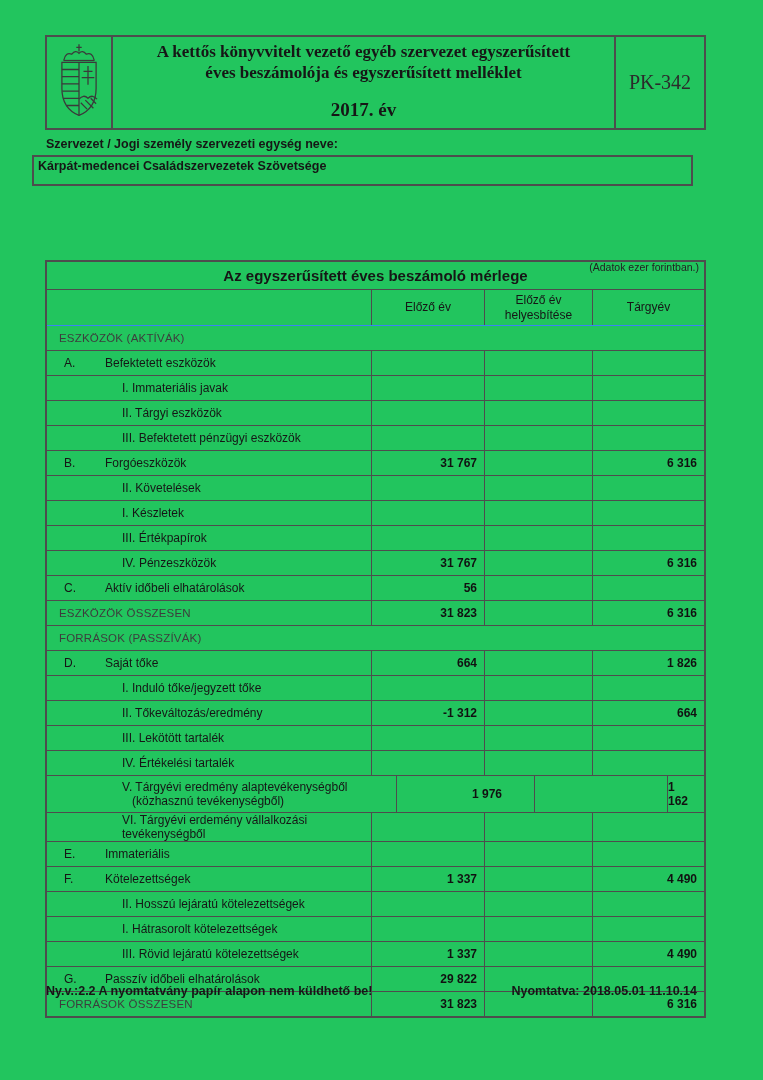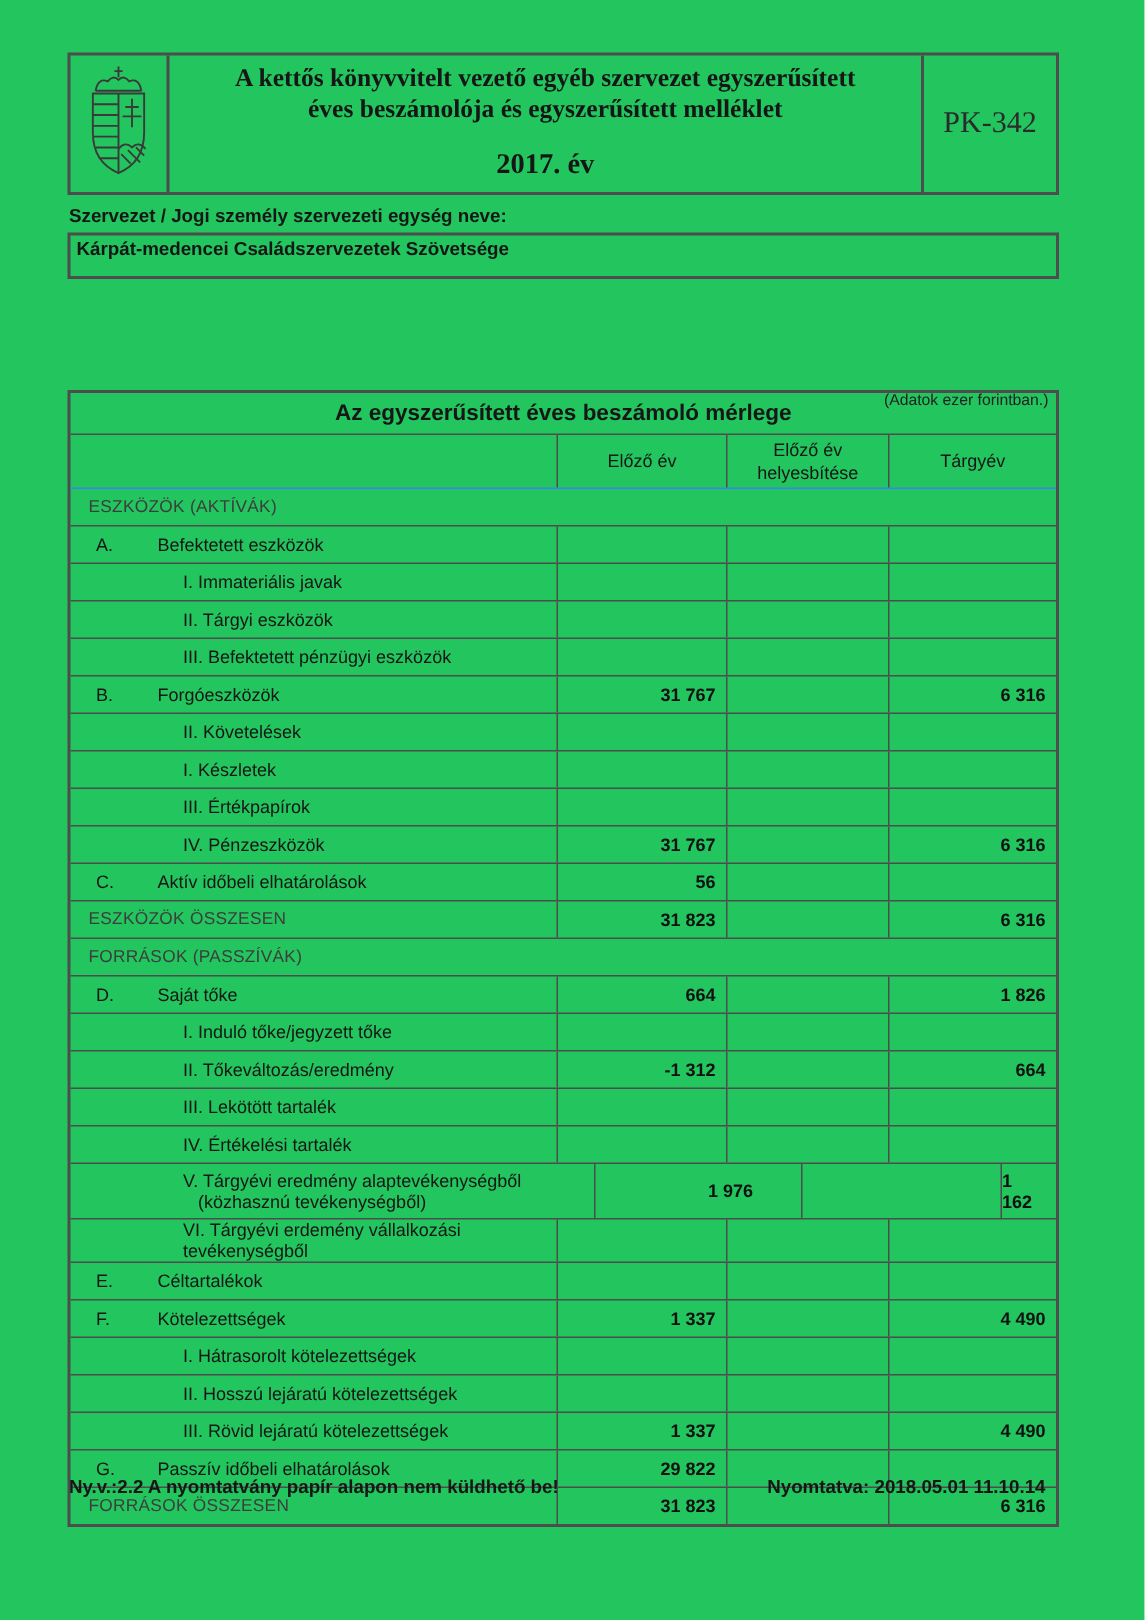--- a/index.html
+++ b/index.html
@@ -17,21 +17,21 @@
   .logo-cell svg { stroke:#3a3a3a; fill:none; stroke-width:1.4; }
   .title-cell { flex:1; border-right:2px solid #4d4d4d; box-sizing:border-box;
     display:flex; flex-direction:column; justify-content:space-between;
     text-align:center; font-family:"Liberation Serif", serif; font-weight:bold; }
   .title-main { font-size:17px; line-height:1.22; padding:5px 10px 0 10px; }
   .title-year { font-size:19px; padding-bottom:7px; }
   .code-cell { width:88px; display:flex; align-items:center; justify-content:center;
     font-family:"Liberation Serif", serif; font-size:20px; color:#2b2b2b; }
   
   .org-label { position:absolute; left:46px; top:137px; font-size:12.5px; font-weight:bold; }
-  .org-box { position:absolute; left:45px; top:155px; width:661px; height:31px;
+  .org-box { position:absolute; left:32px; top:155px; width:661px; height:31px;
     border:2px solid #4d4d4d; box-sizing:border-box; }
   .org-name { font-size:12.5px; font-weight:bold; padding:2px 4px; display:block; }
   
   .btable { position:absolute; left:45px; top:260px; width:661px;
     border:2px solid #4d4d4d; box-sizing:border-box; }
   .t-title { position:relative; height:27px; border-bottom:1px solid #4d4d4d;
     display:flex; align-items:center; justify-content:center; }
   .t-title-text { font-size:15px; font-weight:bold; }
   .t-unit { position:absolute; right:5px; bottom:16px; font-size:10.5px; color:#222;margin-left:36px; }
   .grid-row { display:grid; grid-template-columns:324px 113px 108px 1fr; }
@@ -251,46 +251,46 @@
           <div class="cell label sub-label">
             <span class="name">VI. Tárgyévi erdemény vállalkozási tevékenységből</span>
           </div>
           <div class="cell value"></div>
           <div class="cell value"></div>
           <div class="cell value"></div>
         </div>
         <div class="trow grid-row">
           <div class="cell label">
             <span class="letter">E.</span>
-            <span class="name">Céltartalékok</span>
+            <span class="name">Immateriális</span>
           </div>
           <div class="cell value"></div>
           <div class="cell value"></div>
           <div class="cell value"></div>
         </div>
         <div class="trow grid-row">
           <div class="cell label">
             <span class="letter">F.</span>
             <span class="name">Kötelezettségek</span>
           </div>
           <div class="cell value">1 337</div>
           <div class="cell value"></div>
           <div class="cell value">4 490</div>
         </div>
         <div class="trow grid-row">
           <div class="cell label sub-label">
+            <span class="name">II. Hosszú lejáratú kötelezettségek</span>
+          </div>
+          <div class="cell value"></div>
+          <div class="cell value"></div>
+          <div class="cell value"></div>
+        </div>
+        <div class="trow grid-row">
+          <div class="cell label sub-label">
             <span class="name">I. Hátrasorolt kötelezettségek</span>
-          </div>
-          <div class="cell value"></div>
-          <div class="cell value"></div>
-          <div class="cell value"></div>
-        </div>
-        <div class="trow grid-row">
-          <div class="cell label sub-label">
-            <span class="name">II. Hosszú lejáratú kötelezettségek</span>
           </div>
           <div class="cell value"></div>
           <div class="cell value"></div>
           <div class="cell value"></div>
         </div>
         <div class="trow grid-row">
           <div class="cell label sub-label">
             <span class="name">III. Rövid lejáratú kötelezettségek</span>
           </div>
           <div class="cell value">1 337</div>

